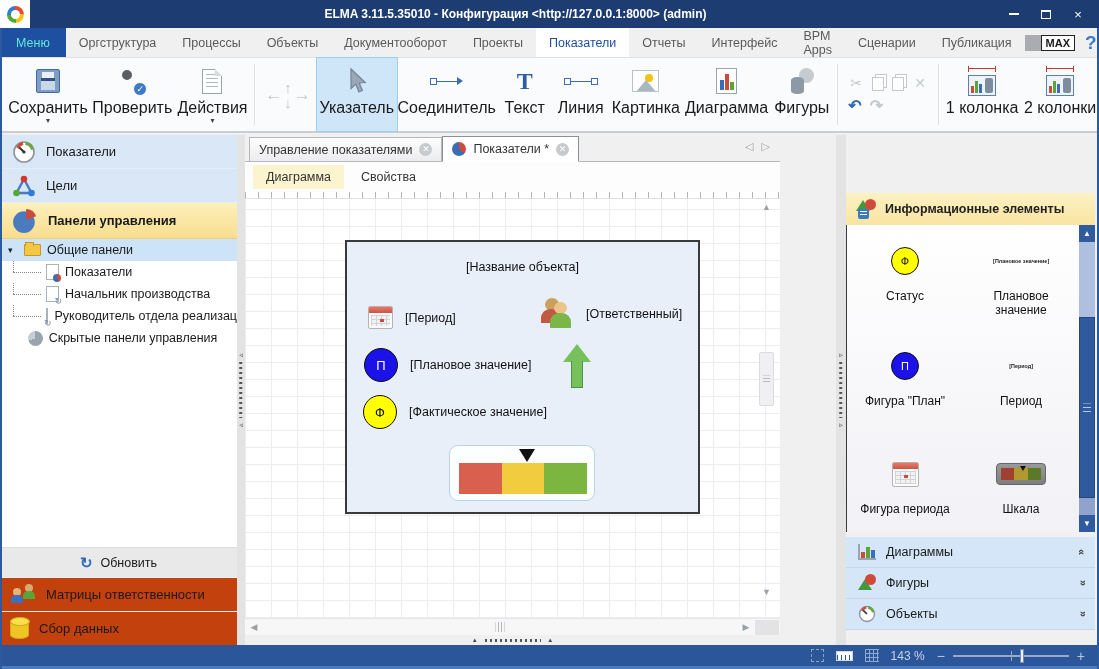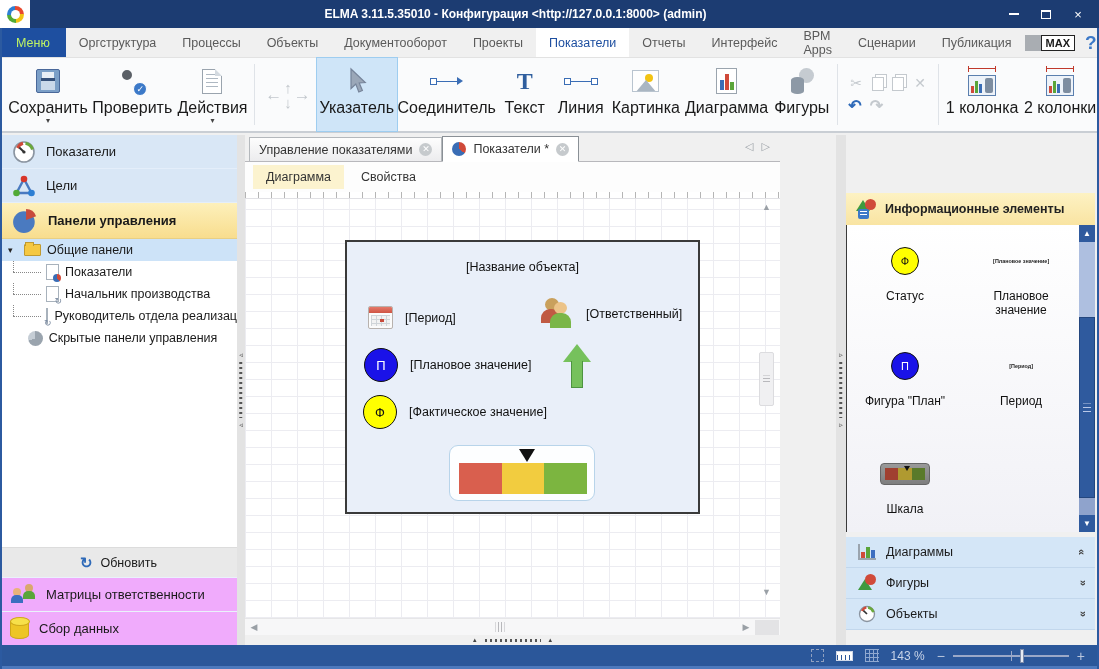--- a/index.html
+++ b/index.html
@@ -14,21 +14,21 @@
     background:conic-gradient(#e8492f 0 25%, #f2c313 25% 50%, #52aa35 50% 75%, #2d7fd3 75% 100%); }
   .elma-ring::after { content:""; position:absolute; inset:4px; background:#fff; border-radius:50%; }
   .win-title { flex:1; text-align:center; color:#fff; font-weight:bold; font-size:12px; }
   .win-controls { display:flex; gap:6px; margin-right:8px; }
   .win-btn { width:26px; height:18px; display:flex; align-items:center; justify-content:center; color:#fff; font-size:13px; }
   .glyph-min { width:10px; height:0; border-bottom:2px solid #fff; }
   .glyph-max { width:10px; height:9px; border:1px solid #fff; border-top:2px solid #fff; }
 
   
   .menubar { position:absolute; left:0; top:28px; width:1099px; height:30px; background:#f0f0f0; display:flex; align-items:stretch; border-bottom:1px solid #e2e2e2; }
-  .menu-main { background:#1e4fa0; color:#bef264; padding:0 16px; display:flex; align-items:center; font-size:12.5px; }
+  .menu-main { background:#1e4fa0; color:#5eead4; padding:0 16px; display:flex; align-items:center; font-size:12.5px; }
   .menu-item { display:flex; align-items:center; padding:0 13px; color:#5a5a5a; font-size:12.5px; }
   .menu-item.active { background:#fff; color:#1e4fa0; }
   .menu-right { margin-left:auto; display:flex; align-items:center; gap:10px; padding-right:10px; }
   .max-toggle { display:flex; align-items:center; }
   .max-knob { width:16px; height:16px; background:#a9adb2; }
   .max-label { border:1px solid #222; background:#fff; font-weight:bold; font-size:11px; padding:1px 4px; }
   .help-q { color:#3c79c8; font-weight:bold; font-size:19px; }
 
   
   .ribbon { position:absolute; left:0; top:58px; width:1099px; height:75px; background:#fafbfc; border-bottom:2px solid #c9ced4; display:flex; align-items:stretch; padding-left:6px; }
@@ -97,21 +97,21 @@
   .tree-child::after { content:""; position:absolute; left:13px; top:11px; width:28px; border-top:1px dotted #888; }
   .expander { font-size:9px; color:#222; width:10px; }
   .ic-folder { width:17px; height:12px; background:#f5c842; border:1px solid #c09a30; border-radius:1px; position:relative; }
   .ic-folder::before { content:""; position:absolute; top:-3px; left:0; width:7px; height:3px; background:#f5c842; border:1px solid #c09a30; border-bottom:none; }
   .ic-page { width:13px; height:16px; background:#fff; border:1px solid #a8b2bc; position:relative; }
   .ic-page .pie { position:absolute; right:-3px; bottom:-3px; width:8px; height:8px; border-radius:50%; background:conic-gradient(#d04a3a 0 40%, #3a6db5 40% 100%); }
   .ic-page .rf { position:absolute; right:-4px; bottom:-5px; font-size:9px; color:#7a8aa0; }
   .ic-pie-gray { width:15px; height:15px; border-radius:50%; background:conic-gradient(#9aa4ae 0 70%, #c5cdd5 70% 100%); }
   .refresh-bar { position:absolute; left:0; top:412px; width:237px; height:30px; background:#e9e9e9; border-top:1px solid #dcdcdc; display:flex; align-items:center; justify-content:center; gap:8px; font-size:12.5px; }
   .ic-refresh { color:#2f6ab8; font-weight:bold; font-size:15px; }
-  .side-bottom { position:absolute; left:0; width:237px; height:34px; background:#f0abfc; display:flex; align-items:center; gap:10px; padding-left:10px; font-size:13px; border-top:1px solid #eaf2fb; }
+  .side-bottom { position:absolute; left:0; width:237px; height:34px; background:#c2410c; display:flex; align-items:center; gap:10px; padding-left:10px; font-size:13px; border-top:1px solid #eaf2fb; }
   .ic-people { width:26px; height:24px; position:relative; }
   .pp { position:absolute; width:12px; height:8px; border-radius:5px 5px 0 0; }
   .ph { position:absolute; width:8px; height:8px; border-radius:50%; background:#e8b27a; }
   .ic-people .ph.back { right:3px; top:1px; background:#d9a86c; }
   .ic-people .pp.back { right:1px; top:8px; background:#5aa53a; }
   .ic-people .ph.front { left:3px; top:5px; }
   .ic-people .pp.front { left:1px; top:12px; background:#3c6ec0; }
   .ic-cyl { width:19px; height:21px; background:#edc525; border-radius:9px/4px; position:relative; border:1px solid #cfa81a; }
   .ic-cyl::before { content:""; position:absolute; left:-1px; top:-2px; width:18px; height:7px; background:#f7e04a; border:1px solid #cfa81a; border-radius:50%; }
 
@@ -622,20 +622,28 @@
         <span class="plabel">Фигура "План"</span>
       </div>
       <div class="pitem">
         <span class="picon">
             <span class="tinytext">[Период]</span>
           </span>
         <span class="plabel">Период</span>
       </div>
       <div class="pitem">
         <span class="picon">
+            <span class="ic-cal big">
+              <span class="cell"></span>
+            </span>
+          </span>
+        <span class="plabel">Фигура периода</span>
+      </div>
+      <div class="pitem">
+        <span class="picon">
           <span class="ic-scale">
             <span class="seg" style="background:#a04030;"></span>
             <span class="seg" style="background:#b09a30;"></span>
             <span class="seg" style="background:#5a7a2a;"></span>
             <span class="m"></span>
           </span>
         </span>
         <span class="plabel">Шкала</span>
       </div>
     </div>

